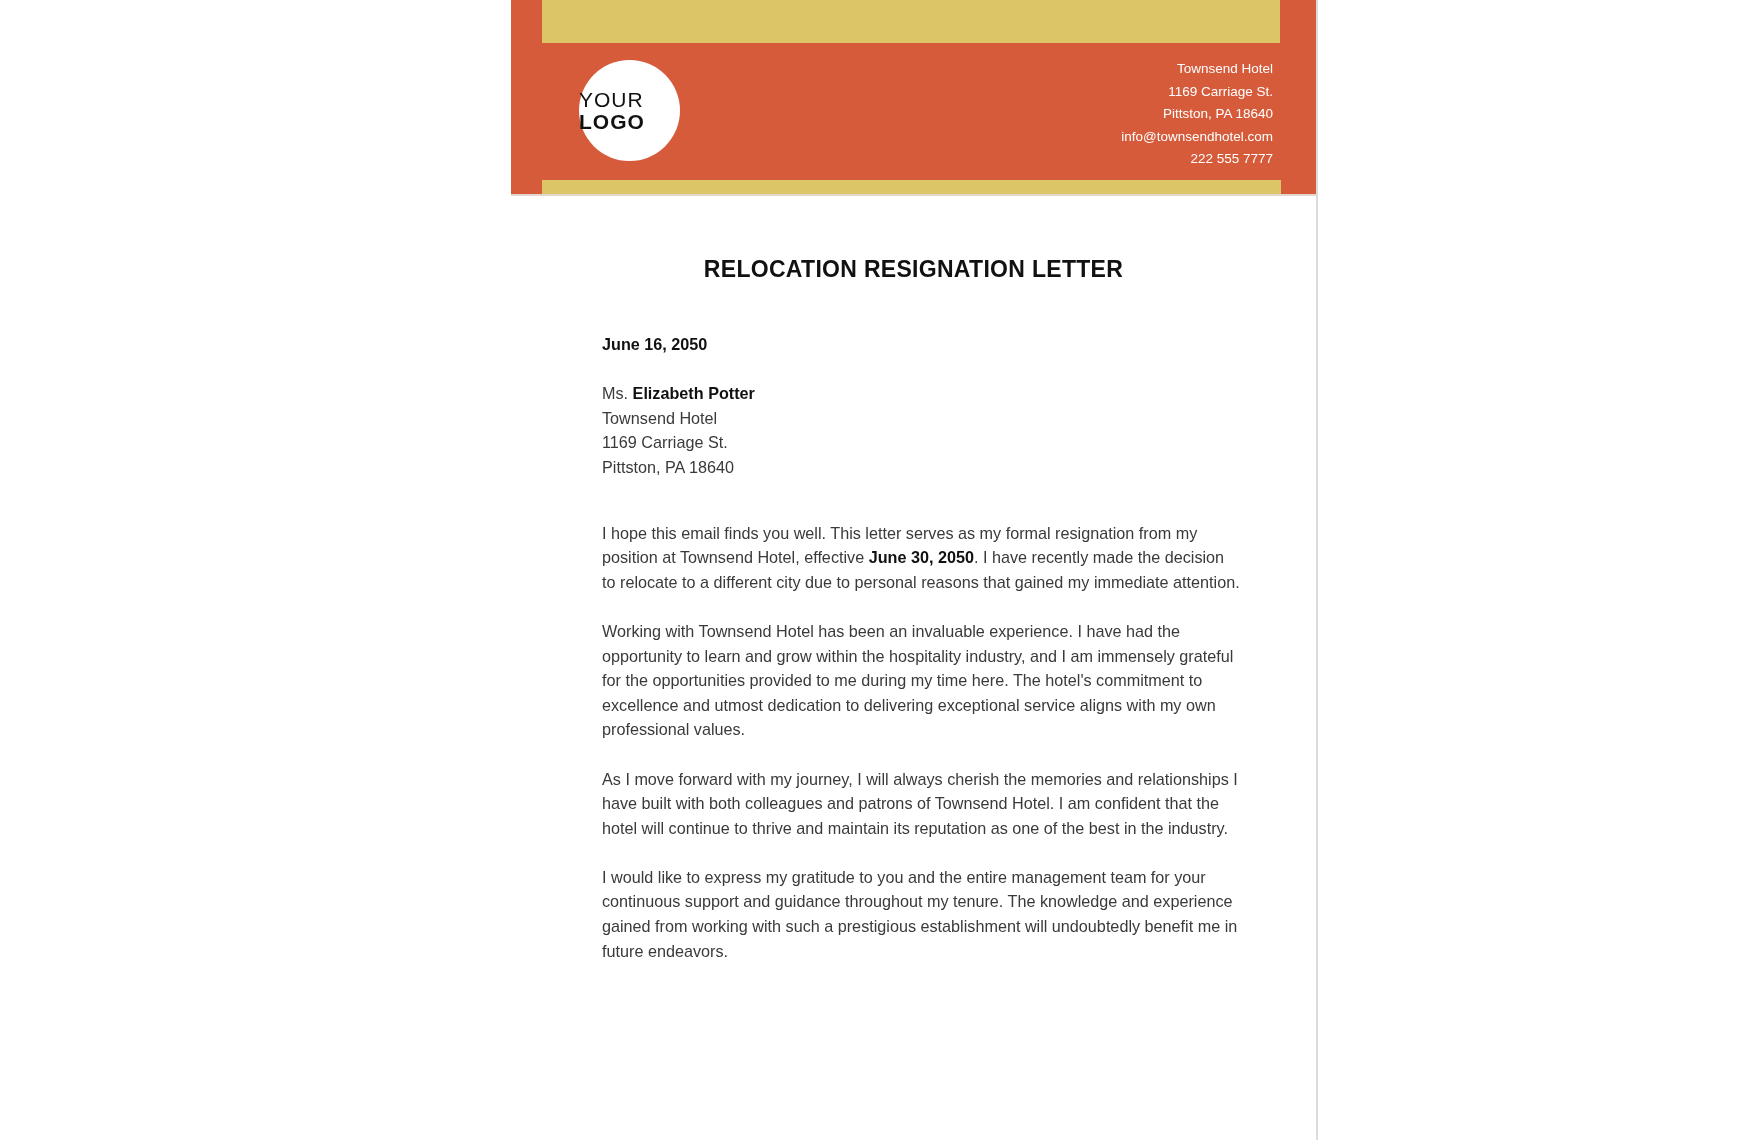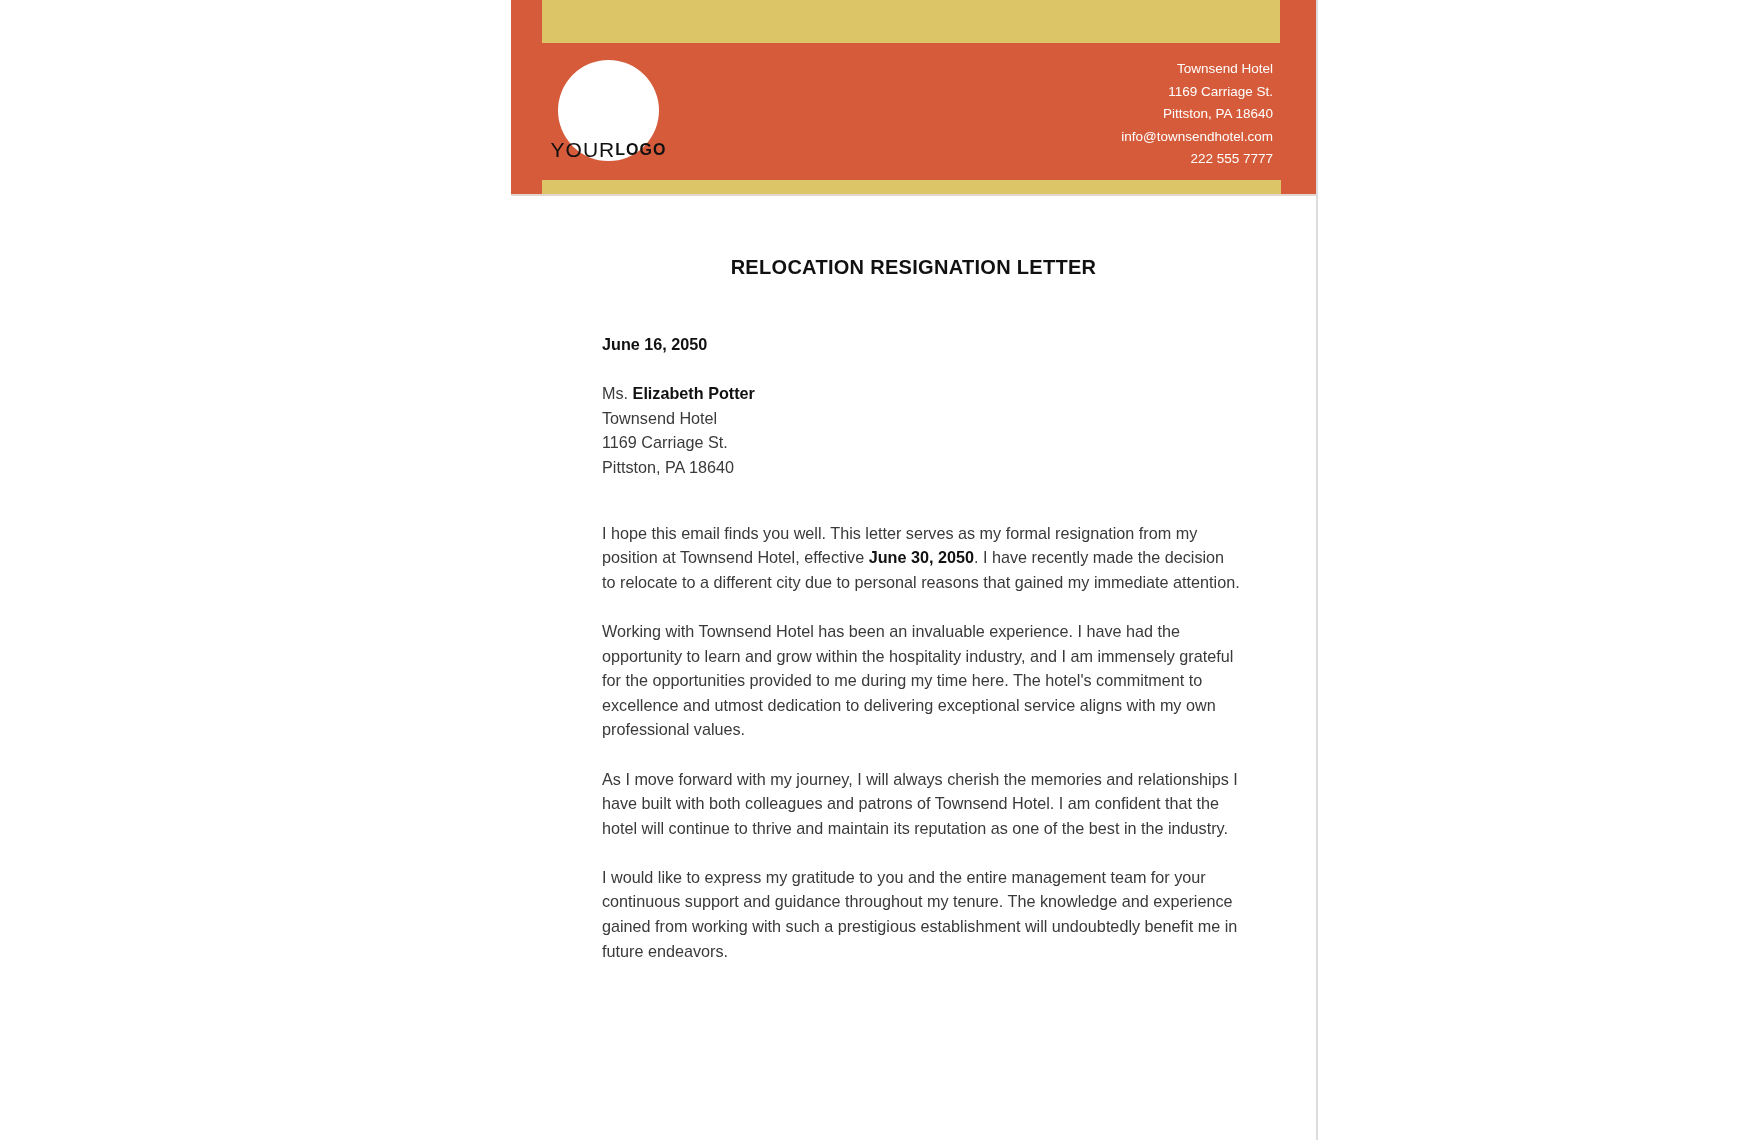--- a/index.html
+++ b/index.html
@@ -4,29 +4,29 @@
 <style>
   html, body { margin: 0; padding: 0; background: #ffffff; }
   body { width: 1760px; height: 1140px; position: relative; overflow: hidden;
          font-family: "Liberation Sans", sans-serif; color: #3a3a3a; }
   .page { position: absolute; left: 511px; top: 0; width: 805px; height: 1140px;
           background: #ffffff; border-right: 2px solid #dcdcdc; }
   .header { position: absolute; left: 0; top: 0; width: 805px; height: 195px; background: #d65b3a; }
   .band-top { position: absolute; left: 31px; top: 0; width: 738px; height: 43px; background: #dcc566; }
   .band-bottom { position: absolute; left: 31px; top: 180px; width: 739px; height: 15px; background: #dcc566; }
   .header-line { position: absolute; left: 0; top: 194px; width: 805px; height: 2px; background: #e2d6cf; }
-  .logo { position: absolute; left: 47px; top: 60px; width: 101px; height: 101px; border-radius: 50%;
-          background: #ffffff; display: flex; flex-direction: row; align-items: flex-end; justify-content: center; }
+  .logo { position: absolute; left: 68px; top: 60px; width: 101px; height: 101px; border-radius: 50%;
+          background: #ffffff; display: flex; flex-direction: column; align-items: flex-start; justify-content: center; }
   .logo-your { font-size: 21px; font-weight: normal; color: #111; letter-spacing: 1px; line-height: 22px; }
-  .logo-logo { font-size: 16px; font-weight: bold; color: #111; letter-spacing: 1px; line-height: 22px; }
+  .logo-logo { font-size: 21px; font-weight: bold; color: #111; letter-spacing: 1px; line-height: 22px; }
   .contact { position: absolute; right: 43px; top: 58px; text-align: right; color: #ffffff;
              font-size: 13.5px; line-height: 22.5px; }
   .contact div { white-space: nowrap; }
   .title { position: absolute; left: 0; width: 805px; top: 256px; text-align: center;
-           font-size: 20px; font-weight: bold; color: #111; letter-spacing: 0.3px; }
+           font-size: 23px; font-weight: bold; color: #111; letter-spacing: 0.3px; }
   .content { position: absolute; left: 91px; top: 332px; width: 640px; font-size: 16.2px;
              line-height: 24.6px; color: #3a3a3a; }
   .content p { margin: 0 0 24.6px 0; }
   .bold { font-weight: bold; color: #111; }
   .date { font-weight: bold; color: #111; margin-bottom: 24.6px; }
 </style>
 </head>
 <body>
 
 <div class="page">

